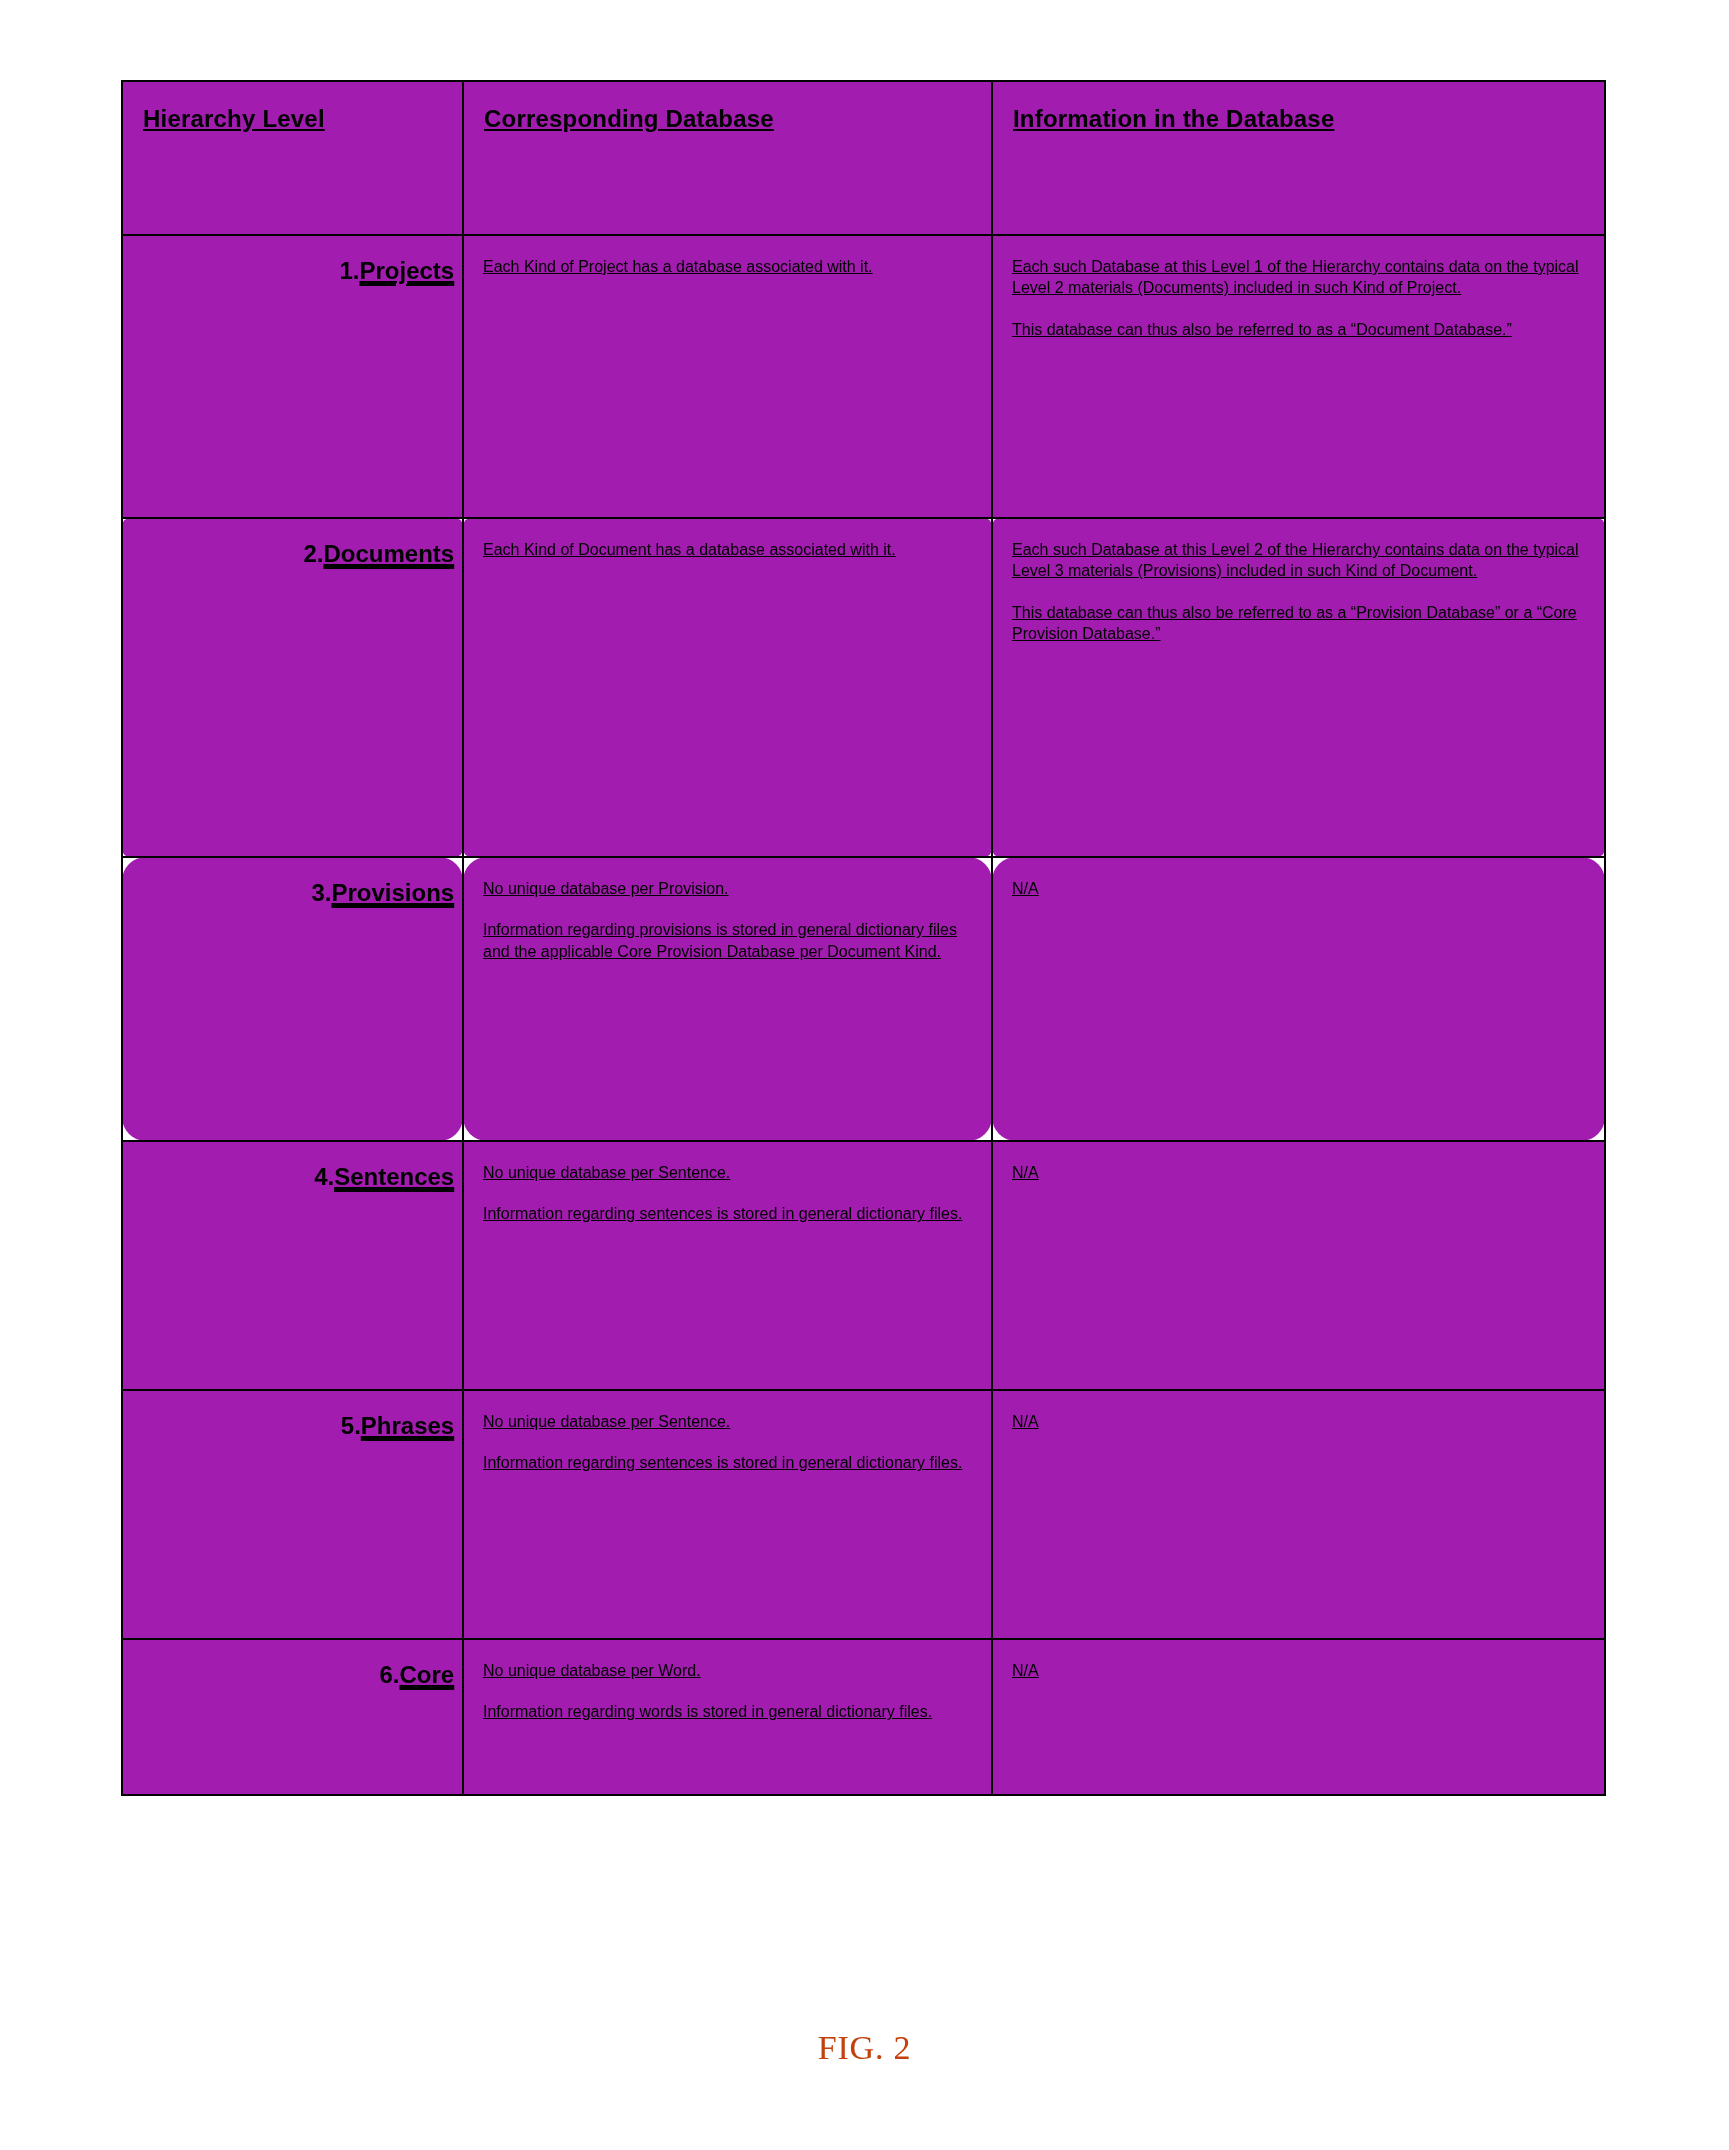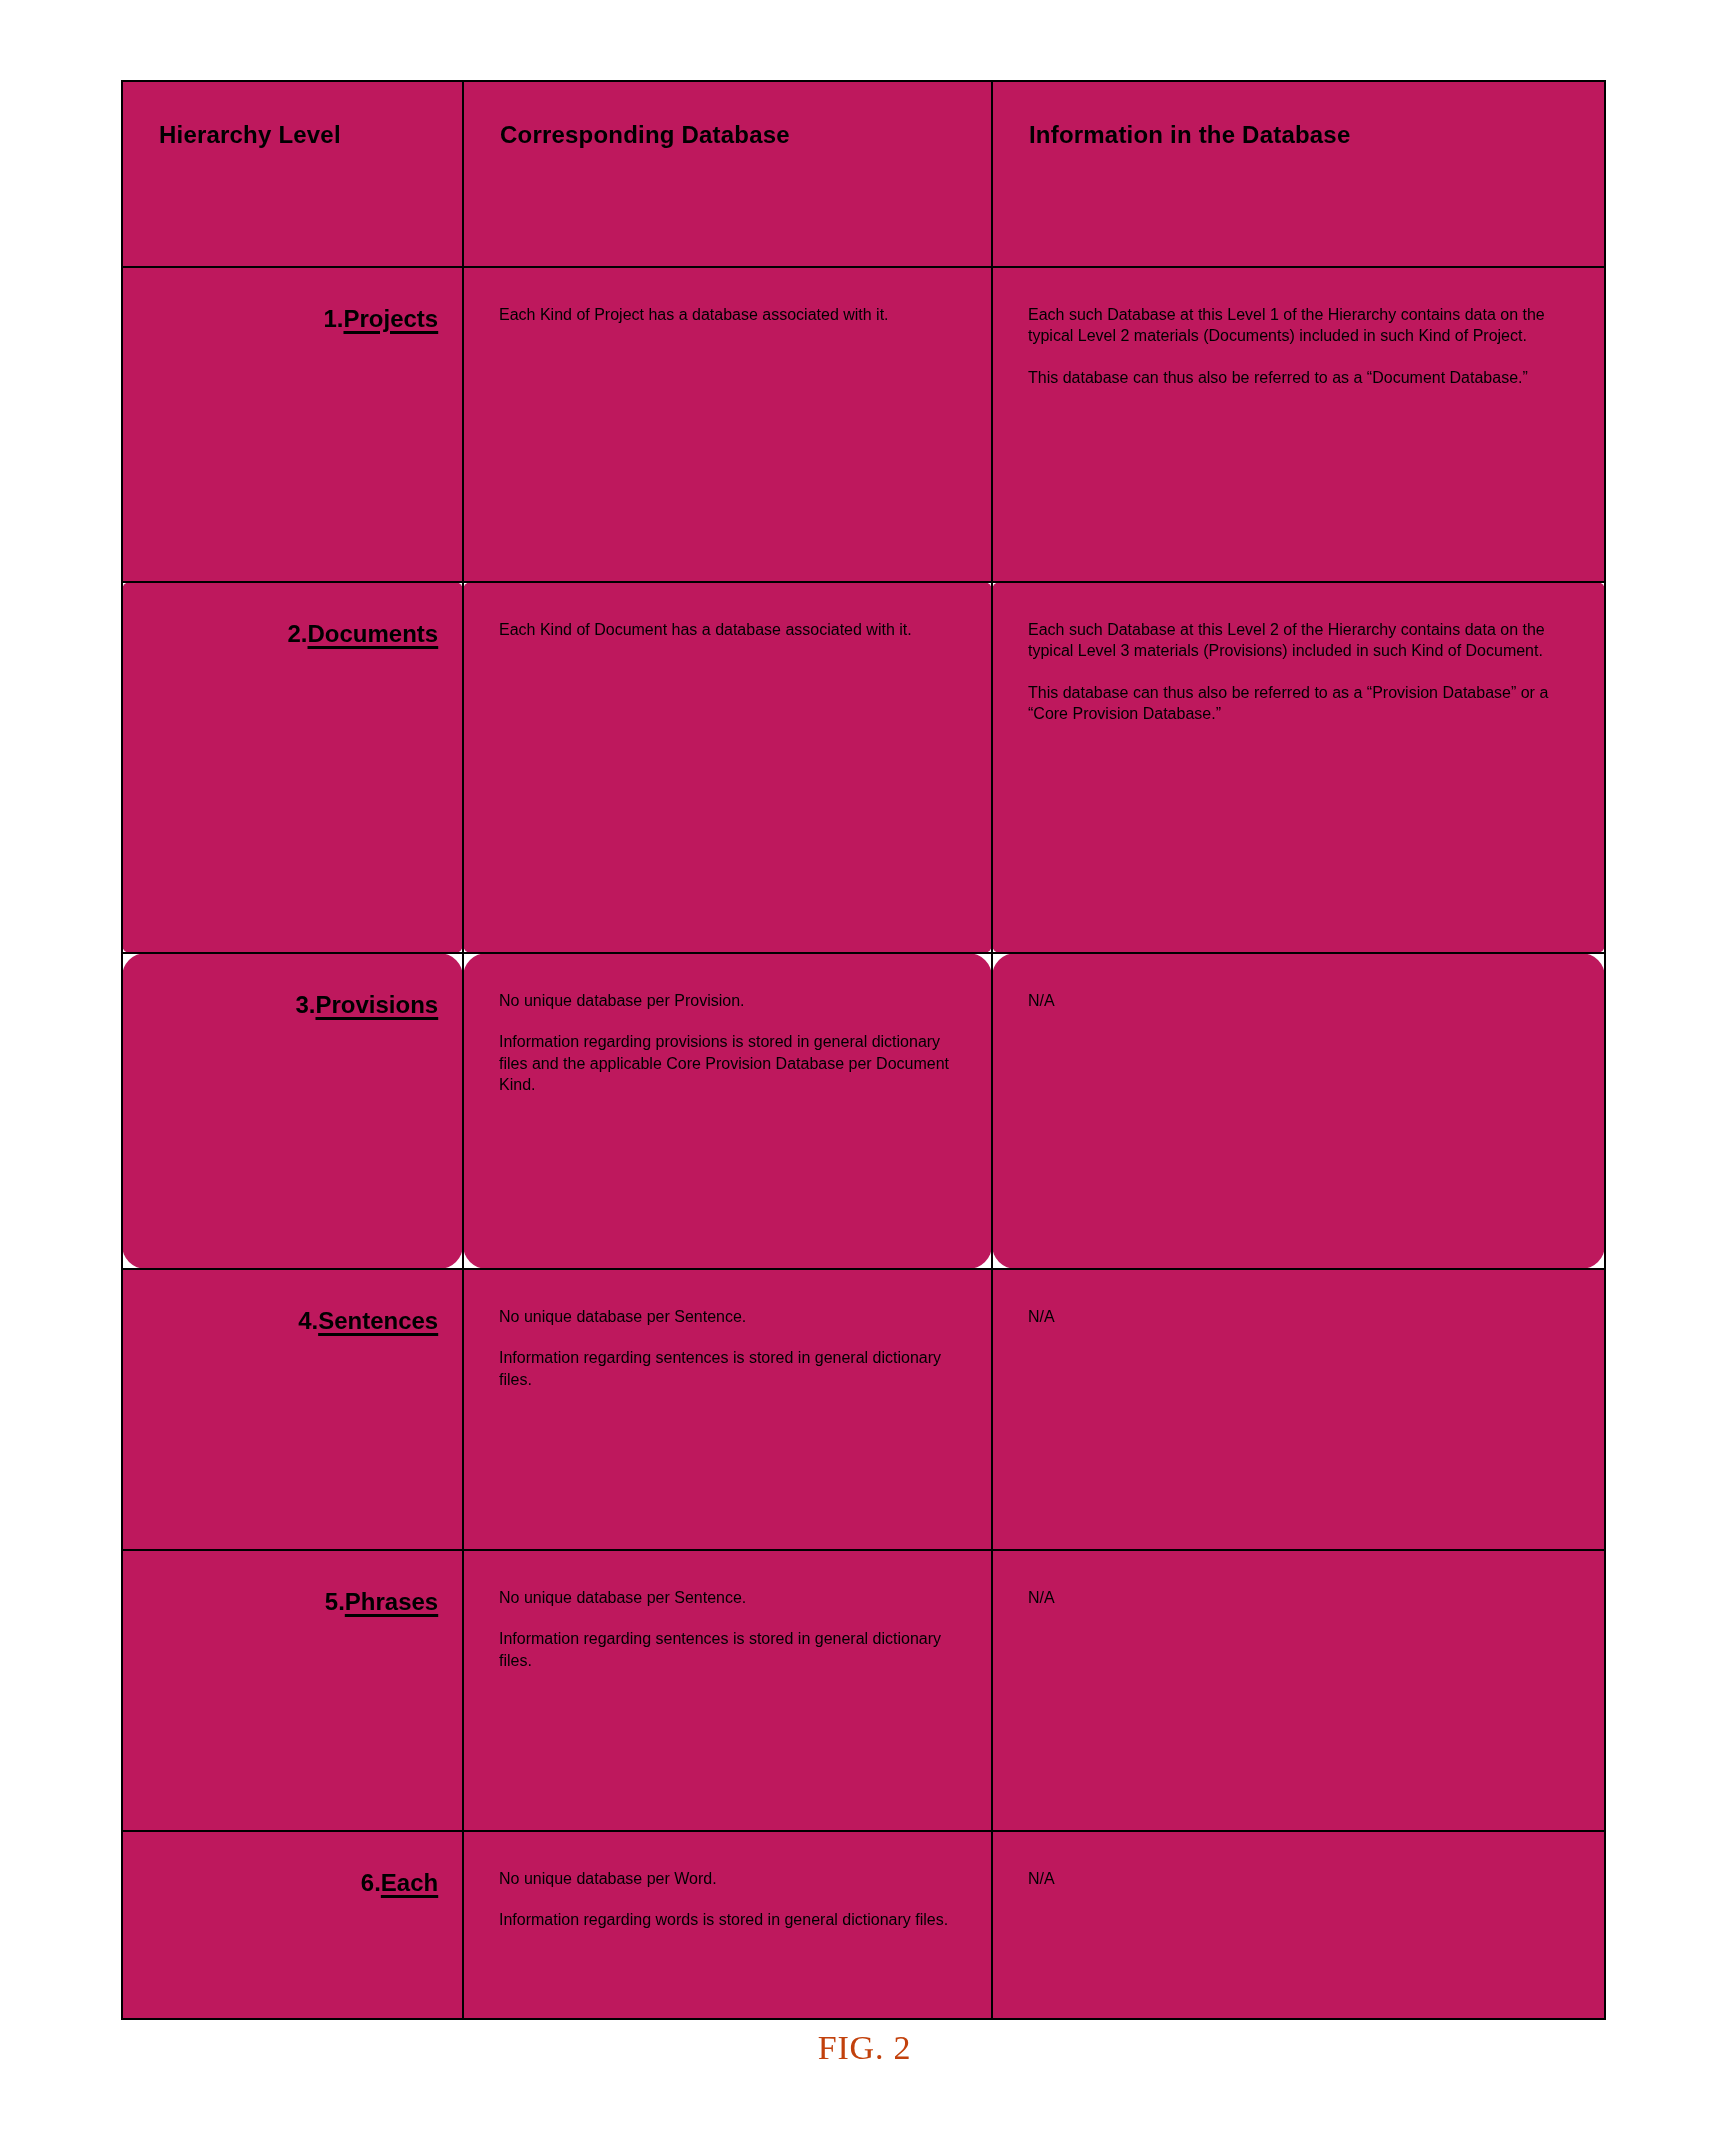--- a/index.html
+++ b/index.html
@@ -40,22 +40,23 @@
   }
 
   table.hierarchy-table col.c1 { width: 341px; }
   table.hierarchy-table col.c2 { width: 529px; }
   table.hierarchy-table col.c3 { width: 613px; }
 
   table.hierarchy-table th,
   table.hierarchy-table td {
     border: 2.3px solid #000000;
     vertical-align: top;
-    padding: 16px;
-    background: #be185d;
+    padding: 0;
+    background: #a21caf;
+    text-decoration: underline;
   }
 
   
   tr.header-row th {
     height: 152px;
   }
   .hdr-cell-inner {
     padding: 23.4px 0 0 20px;
     font-size: 24px;
     font-weight: bold;
@@ -235,21 +236,21 @@
           <td>
             <div class="cell-text">
               <p>N/A</p>
             </div>
           </td>
         </tr>
 
         <tr class="row-6">
           <td>
             <div class="cell-level">
-              <span class="lvl-num">6.</span><span class="lvl-name">Each</span>
+              <span class="lvl-num">6.</span><span class="lvl-name">Core</span>
             </div>
           </td>
           <td>
             <div class="cell-text">
               <p>No unique database per Word.</p>
               <p>Information regarding words is stored in general dictionary files.</p>
             </div>
           </td>
           <td>
             <div class="cell-text">

